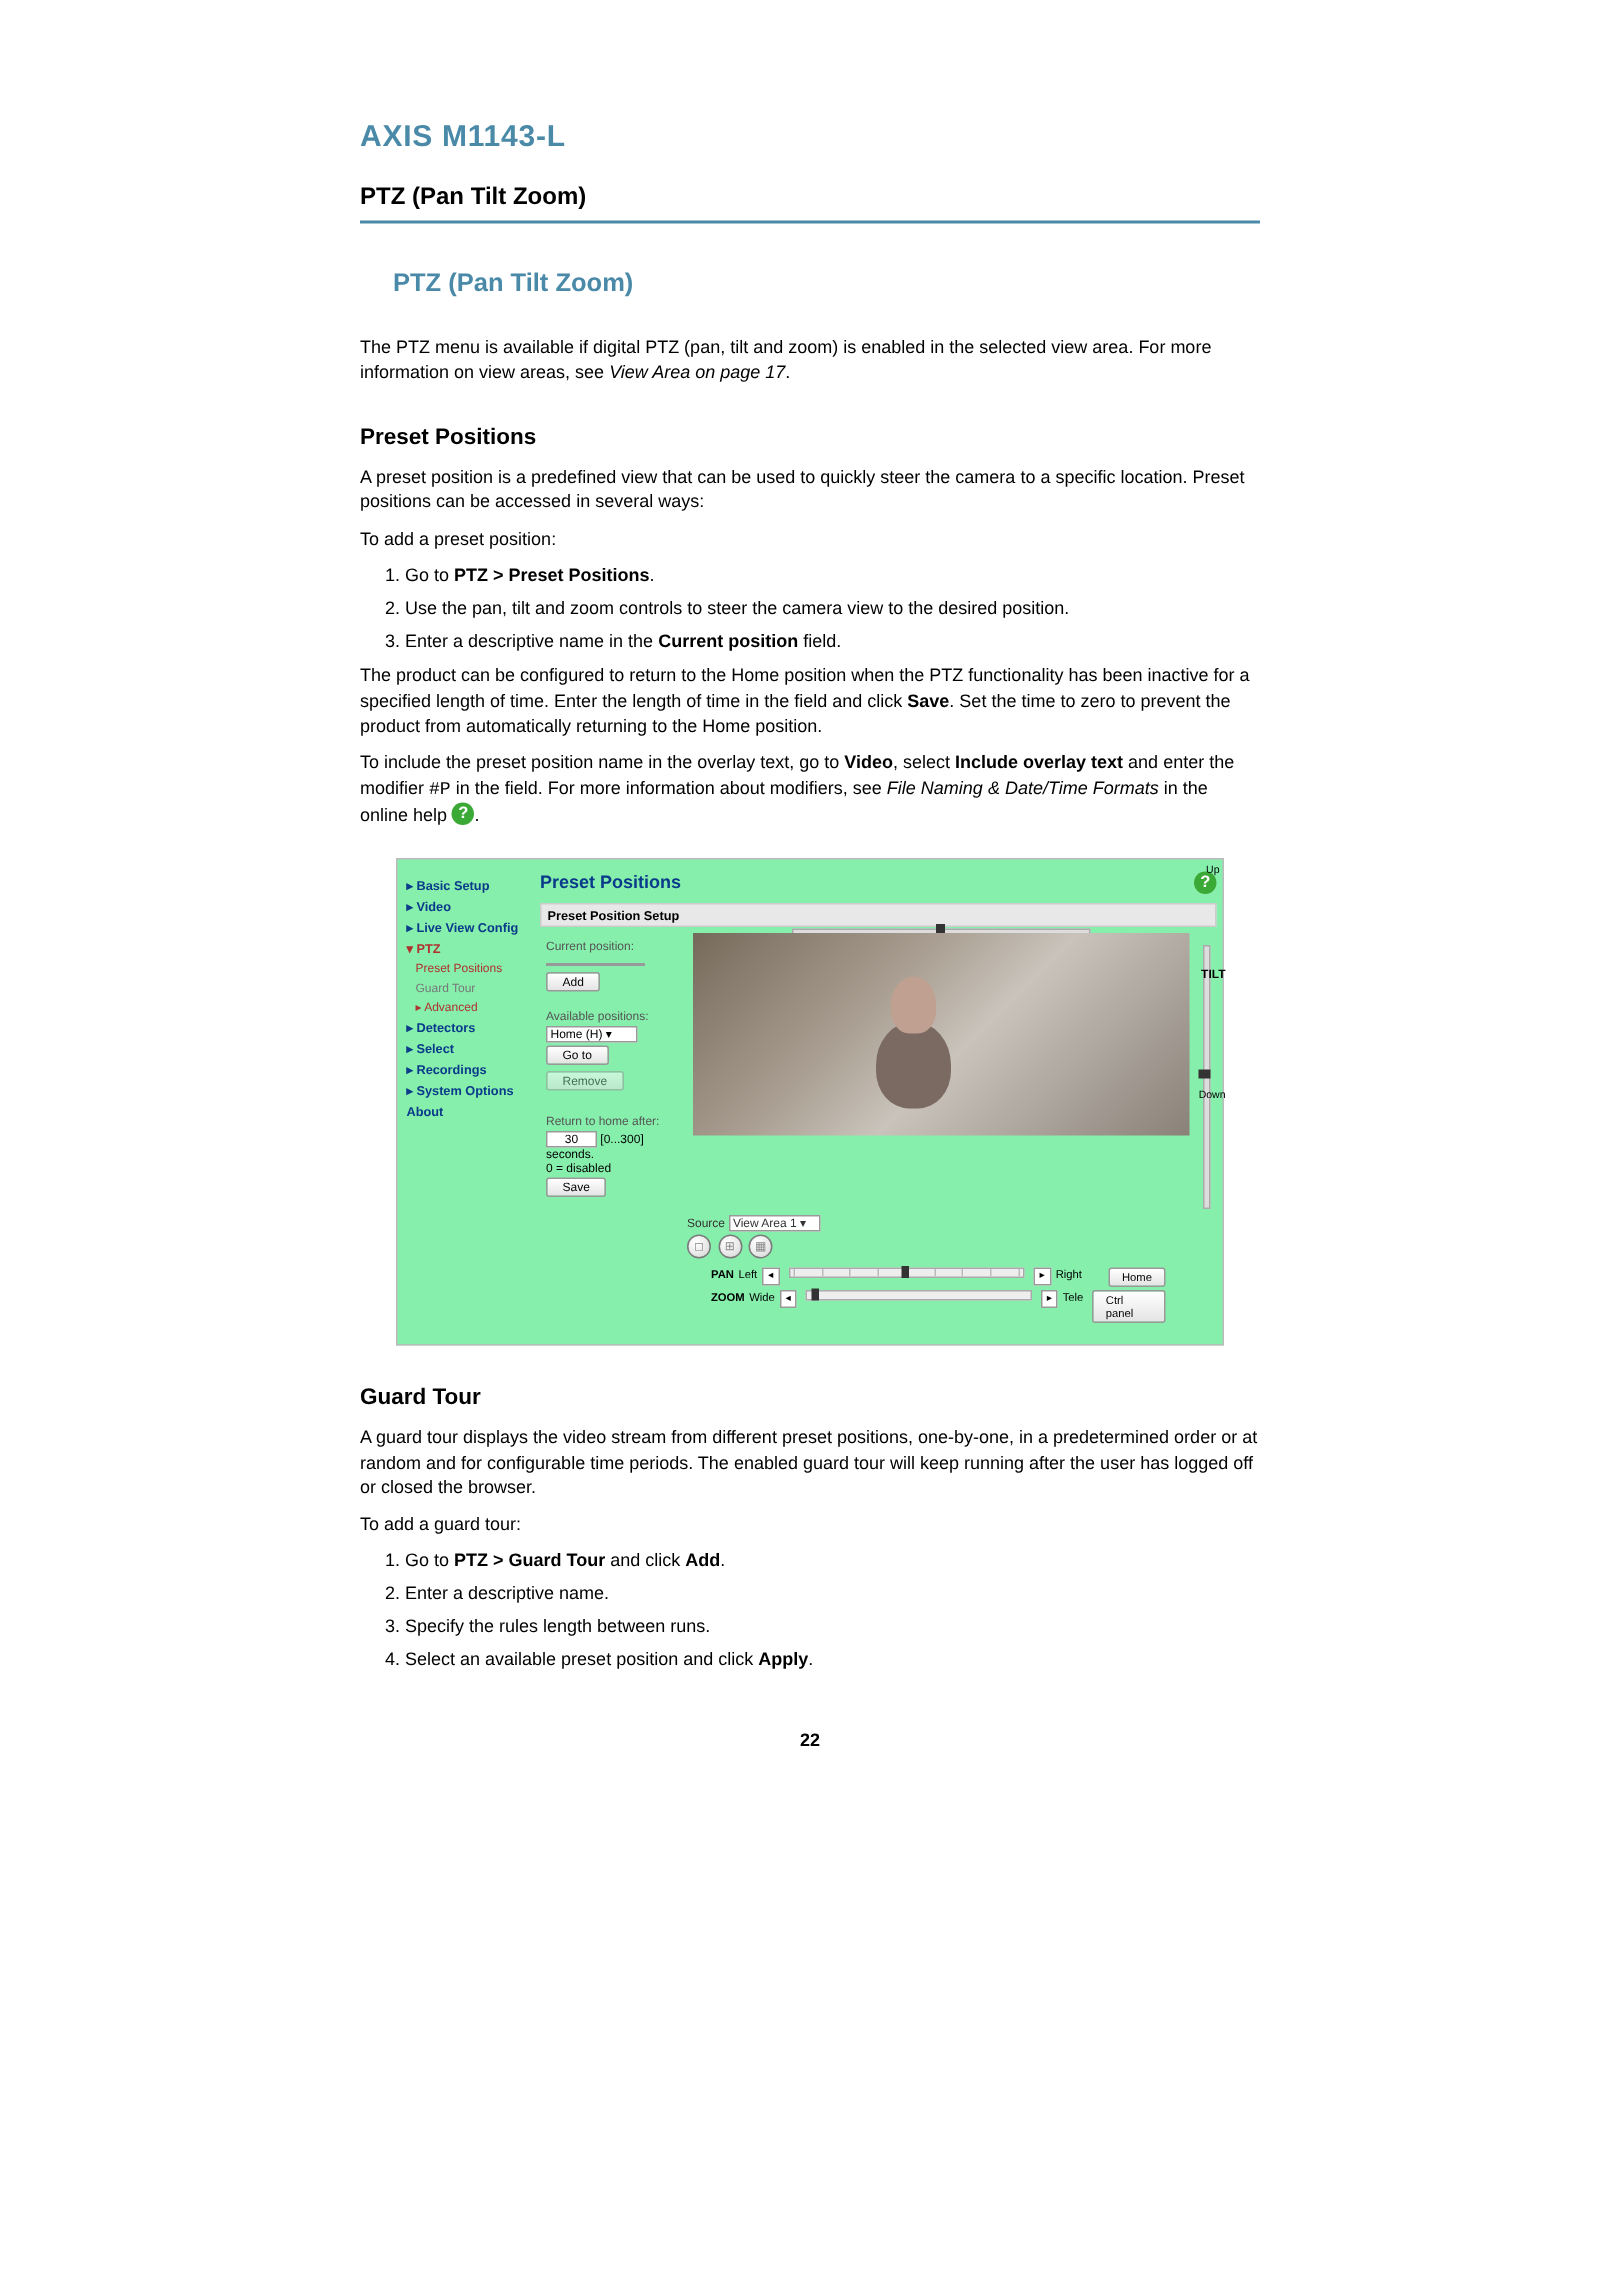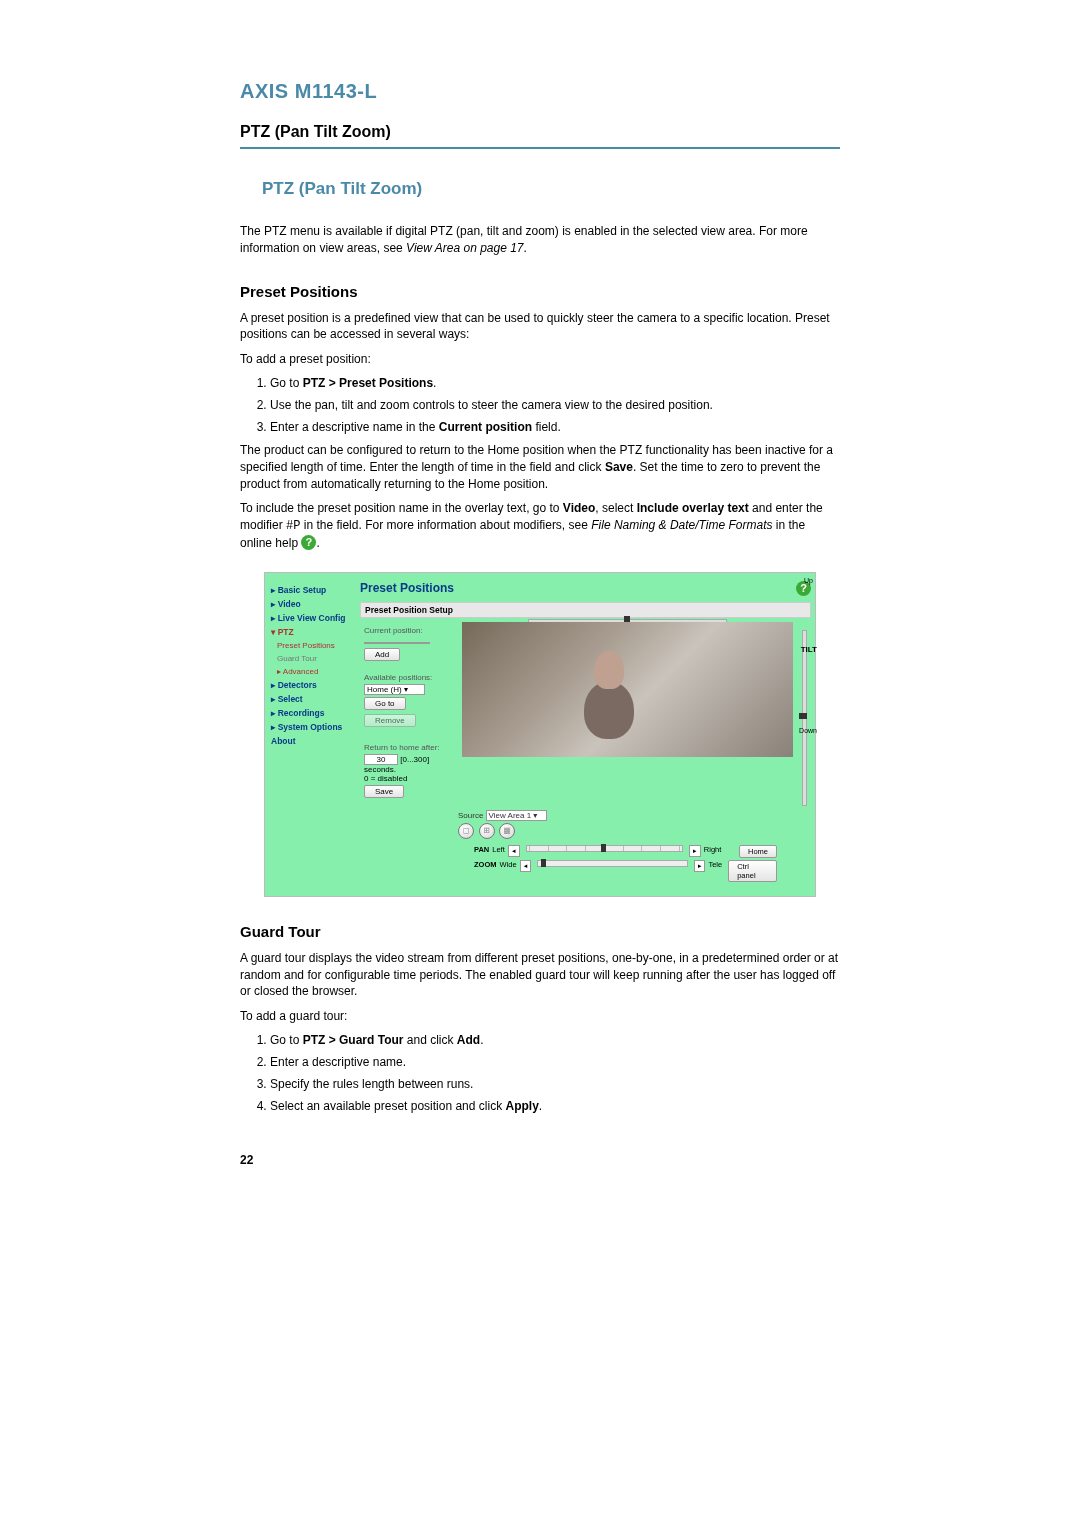--- a/index.html
+++ b/index.html
@@ -59,21 +59,21 @@
     background: #3ba935;
     color: #fff;
     font-weight: bold;
     font-size: 11px;
     text-align: center;
     line-height: 15px;
     vertical-align: text-bottom;
   }
   .mono { font-family: "Courier New", monospace; }
   .page-num {
-    text-align: left;
+    text-align: center;
     font-weight: bold;
     font-size: 12px;
     margin-top: 40px;
   }
 
   
   .screenshot-wrap {
     margin: 20px auto;
     width: 550px;
     border: 1px solid #bbb;

